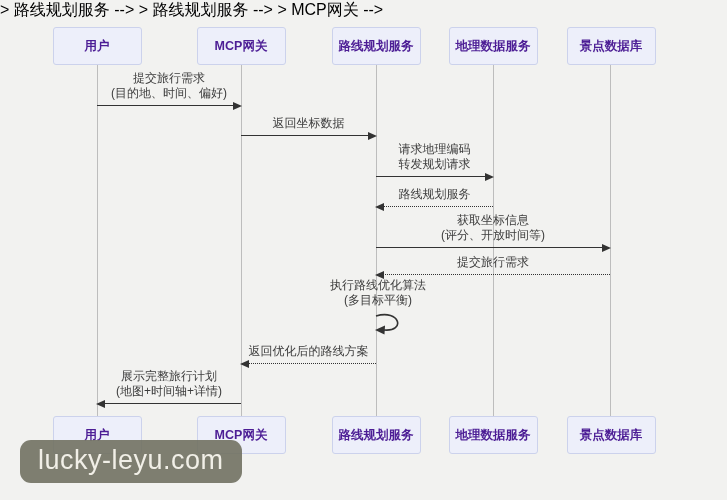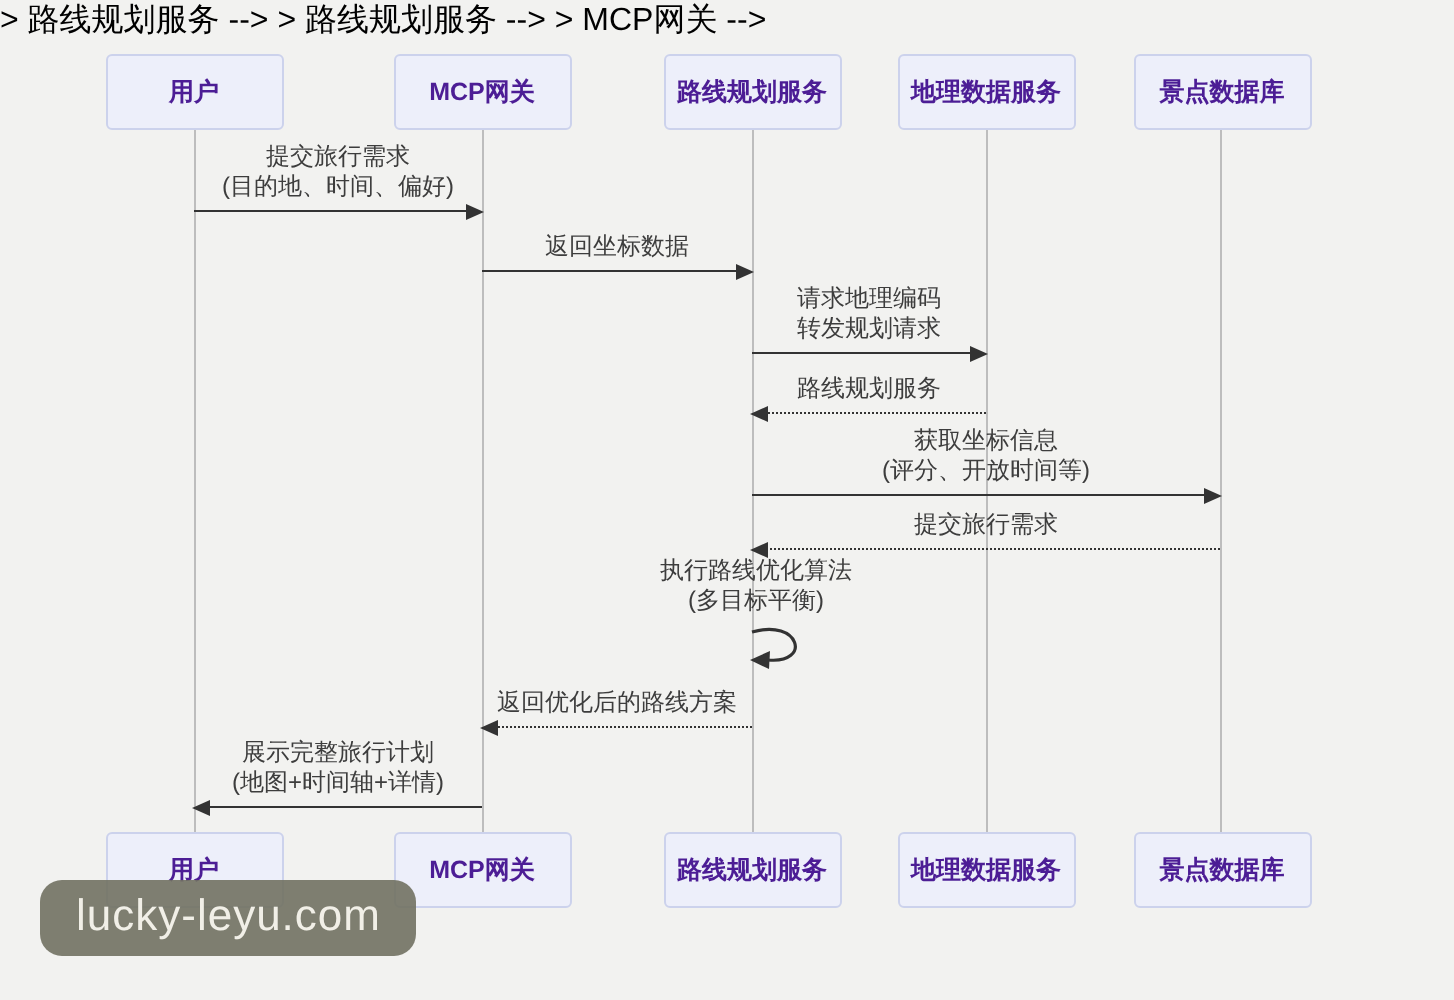--- a/index.html
+++ b/index.html
@@ -25,21 +25,21 @@
   .msg.dotted .line{border-top-style:dotted;}
   .msg.dir-right .line{right:7px;}
   .msg.dir-left  .line{left:7px;}
   .head{position:absolute;top:-4px;width:0;height:0;border-top:4px solid transparent;border-bottom:4px solid transparent;}
   .head.right{right:-1px;border-left:9px solid #333;}
   .head.left{left:-1px;border-right:9px solid #333;}
   .selfloop{position:absolute;left:374px;top:313px;z-index:1;}
   .watermark{
     position:absolute;left:20px;top:440px;z-index:5;
     background:rgba(113,113,98,0.9);color:#f1efe7;border-radius:11px;
-    padding:5px 18px 7px 18px;font-size:22px;letter-spacing:0.5px;
+    padding:5px 18px 7px 18px;font-size:27px;letter-spacing:0.5px;
   }
 </style>
 </head>
 <body>
 
 <div class="stage">
 
   
   <div class="lifeline" style="left:96.5px"></div>
   <div class="lifeline" style="left:240.5px"></div>

